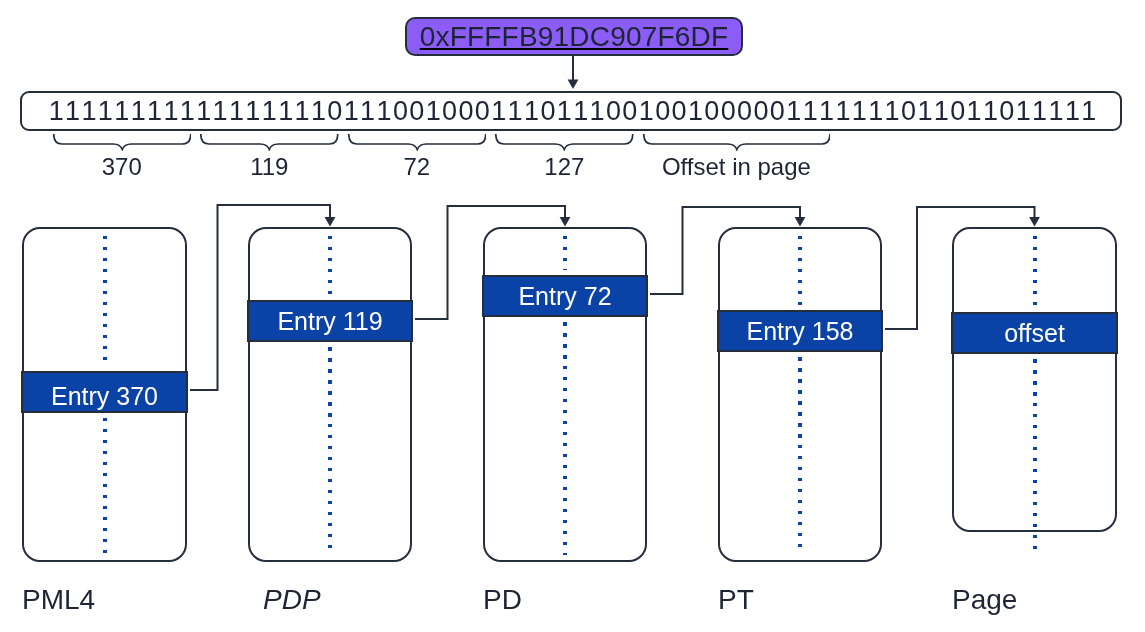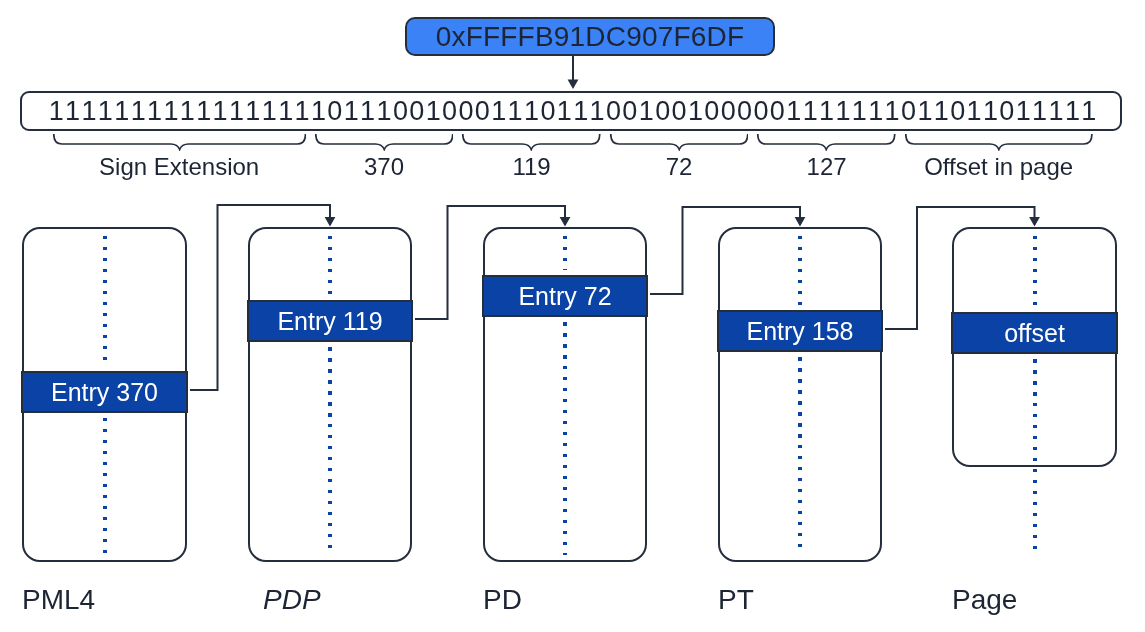--- a/index.html
+++ b/index.html
@@ -2,23 +2,23 @@
 <html><head>
 <meta charset="utf-8">
 <style>
   html,body { margin:0; padding:0; background:#ffffff; }
   .canvas {
     position:relative; width:1145px; height:632px; background:#ffffff;
     font-family:"Liberation Sans", sans-serif; overflow:hidden;
     --ink:#252e3d; --blue:#0a43a5; --text:#1d2534;
   }
   .hex-box {
-    position:absolute; left:405px; top:17px; width:370px; height:39px;
+    position:absolute; left:405px; top:17px; width:338px; height:39px;
     border:2px solid var(--ink); border-radius:10px; box-sizing:border-box;
-    display:flex; align-items:center; justify-content:center; background:#3b82f6;
+    display:flex; align-items:center; justify-content:center; background:#8b5cf6;text-decoration:underline;
   }
   .hex-box span { font-size:28px; color:var(--text); letter-spacing:0.2px; }
 
   .binary-box {
     position:absolute; left:20px; top:91px; width:1102px; height:40px;
     border:2px solid var(--ink); border-radius:9px; box-sizing:border-box; background:#fff;
   }
   .binary-digits {
     position:absolute; left:48px; top:91px; width:1049px; height:40px; display:flex;
   }
@@ -118,26 +118,20 @@
       <span>1</span>
       <span>0</span>
       <span>1</span>
       <span>1</span>
       <span>1</span>
       <span>1</span>
       <span>1</span>
     </div>
 
   <div class="fields" id="fieldsRow">
-      <div class="field" style="width: 262.25px;">
-        <svg width="253.25" height="17" viewBox="0 0 253.25 17">
-          <path d="M0.8,0.5 C0.8,6.5 3.5,10 9,10 L117.625,10 C122.125,10 125.125,11.5 126.625,15.5 C128.125,11.5 131.125,10 135.625,10 L244.25,10 C249.75,10 252.45,6.5 252.45,0.5" fill="none" stroke="#252e3d" stroke-width="1.7" stroke-linecap="round"></path>
-        </svg>
-        <div class="field-label">Sign Extension</div>
-      </div>
       <div class="field" style="width: 147.516px; text-align: right;">
         <svg width="138.515625" height="17" viewBox="0 0 138.515625 17">
           <path d="M0.8,0.5 C0.8,6.5 3.5,10 9,10 L60.2578125,10 C64.7578125,10 67.7578125,11.5 69.2578125,15.5 C70.7578125,11.5 73.7578125,10 78.2578125,10 L129.515625,10 C135.015625,10 137.715625,6.5 137.715625,0.5" fill="none" stroke="#252e3d" stroke-width="1.7" stroke-linecap="round"></path>
         </svg>
         <div class="field-label">370</div>
       </div>
       <div class="field" style="width: 147.516px;">
         <svg width="138.515625" height="17" viewBox="0 0 138.515625 17">
           <path d="M0.8,0.5 C0.8,6.5 3.5,10 9,10 L60.2578125,10 C64.7578125,10 67.7578125,11.5 69.2578125,15.5 C70.7578125,11.5 73.7578125,10 78.2578125,10 L129.515625,10 C135.015625,10 137.715625,6.5 137.715625,0.5" fill="none" stroke="#252e3d" stroke-width="1.7" stroke-linecap="round"></path>
         </svg>
@@ -159,21 +153,21 @@
         <svg width="187.6875" height="17" viewBox="0 0 187.6875 17">
           <path d="M0.8,0.5 C0.8,6.5 3.5,10 9,10 L84.84375,10 C89.34375,10 92.34375,11.5 93.84375,15.5 C95.34375,11.5 98.34375,10 102.84375,10 L178.6875,10 C184.1875,10 186.8875,6.5 186.8875,0.5" fill="none" stroke="#252e3d" stroke-width="1.7" stroke-linecap="round"></path>
         </svg>
         <div class="field-label">Offset in page</div>
       </div>
     </div>
 
   <div id="tablesLayer">
       <div class="ptable" style="left: 22px; width: 165px; top: 227px; height: 335px;">
         <div class="dotseg" style="top: 7px; height: 130px;"></div>
-        <div class="entry" style="top: 142px;">
+        <div class="entry" style="top: 142px; align-items: flex-end;">
           <span>Entry 370</span>
         </div>
         <div class="dotseg" style="top: 189px; height: 137px;"></div>
       </div>
       <div class="ptable-label" style="left: 22px; width: 165px;">PML4</div>
       <div class="ptable" style="left: 248px; width: 164px; top: 227px; height: 335px;">
         <div class="dotseg" style="top: 7px; height: 59px;"></div>
         <div class="entry" style="top: 71px;">
           <span>Entry 119</span>
         </div>
@@ -189,21 +183,21 @@
       </div>
       <div class="ptable-label" style="left: 483px; width: 164px;">PD</div>
       <div class="ptable" style="left: 718px; width: 164px; top: 227px; height: 335px;">
         <div class="dotseg" style="top: 7px; height: 69px;"></div>
         <div class="entry" style="top: 81px;">
           <span>Entry 158</span>
         </div>
         <div class="dotseg" style="top: 128px; height: 198px;"></div>
       </div>
       <div class="ptable-label" style="left: 718px; width: 164px;">PT</div>
-      <div class="ptable" style="left: 952px; width: 165px; top: 227px; height: 240px;">
+      <div class="ptable" style="left: 952px; width: 165px; top: 227px; height: 305px;">
         <div class="dotseg" style="top: 7px; height: 71px;"></div>
         <div class="entry" style="top: 83px;">
           <span>offset</span>
         </div>
         <div class="dotseg" style="top: 130px; height: 196px;"></div>
       </div>
       <div class="ptable-label" style="left: 952px; width: 165px;">Page</div>
     </div>
 
   <svg id="arrowsLayer" width="1145" height="632">

